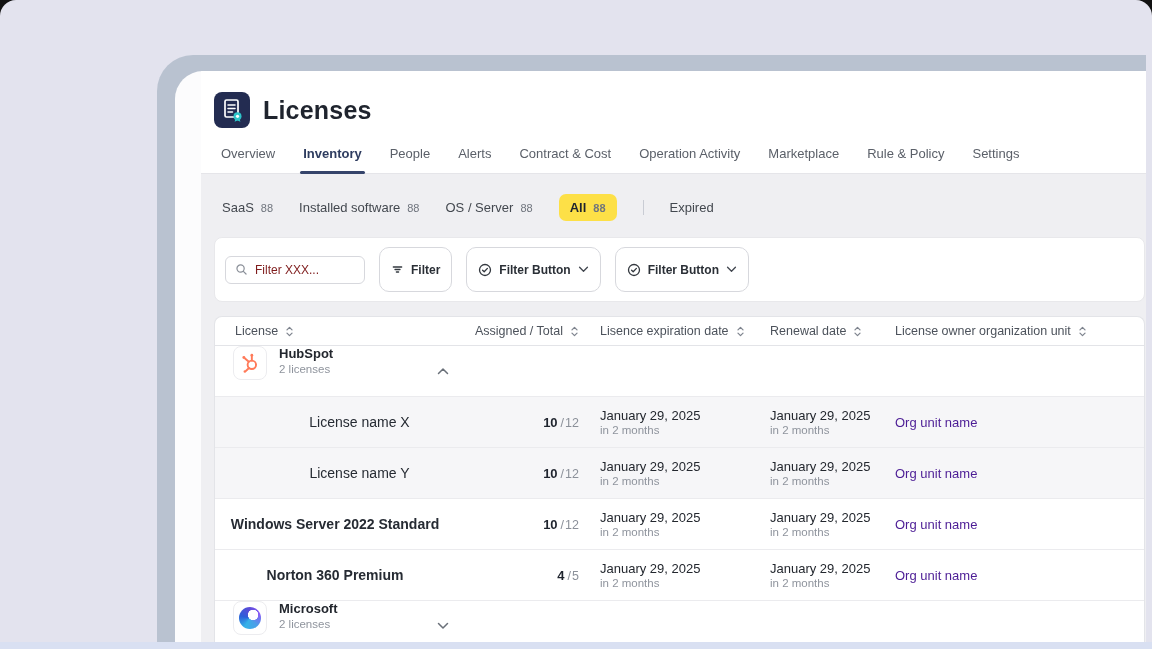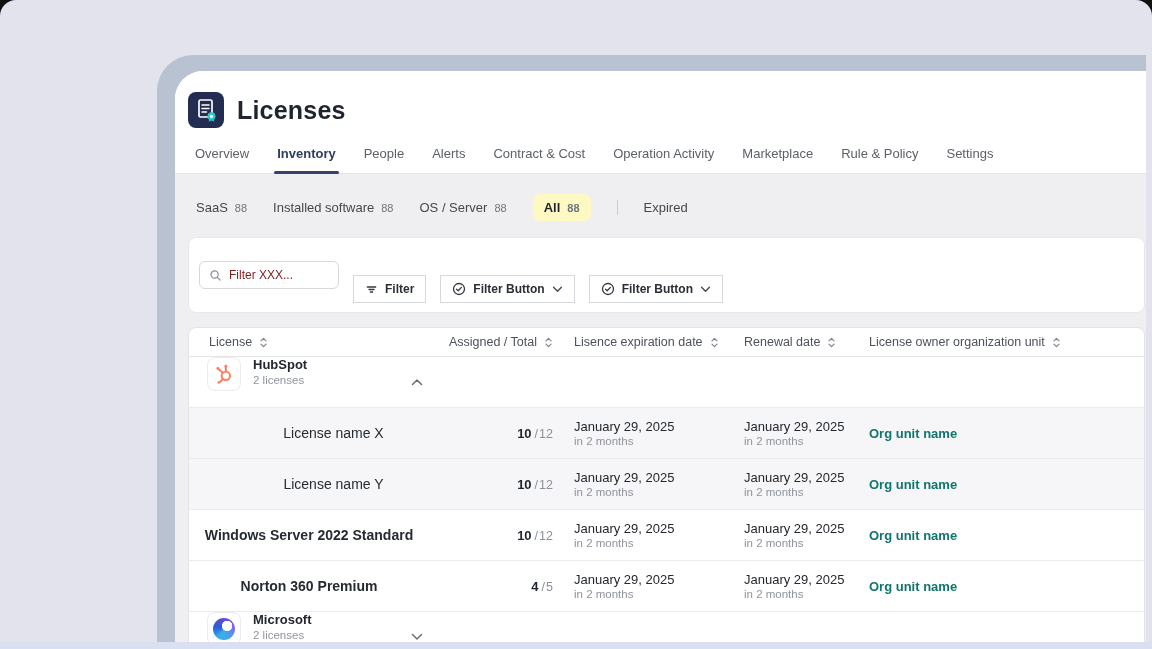--- a/index.html
+++ b/index.html
@@ -5,21 +5,21 @@
   * { margin:0; padding:0; box-sizing:border-box; }
   html,body { width:1152px; height:649px; background:#111; overflow:hidden;
               font-family:"Liberation Sans", sans-serif; }
   .screen { position:relative; width:1152px; height:649px; background:#E3E3EE;
             border-radius:16px 16px 0 0; overflow:hidden; }
 
   
   .frame { position:absolute; left:157px; top:55px; right:6px; bottom:0;
            background:#B9C2D0; border-top-left-radius:36px; }
   .card  { position:absolute; left:18px; top:16px; right:0; bottom:0;
-           background:#FCFCFD; border-top-left-radius:28px; overflow:hidden; }
+           background:#FCFCFD; border-top-left-radius:28px; overflow:hidden;padding-left:26px; }
   .bottom-band { position:absolute; left:0; right:0; bottom:0; height:7px;
                  background:#D9E0F2; z-index:9; }
 
   
   .card-head { background:#fff; }
   .title-row { display:flex; align-items:center; gap:13px; padding:21px 0 12px 13px; }
   .app-icon  { width:36px; height:36px; display:inline-flex; }
   .page-title { font-size:25px; font-weight:700; color:#1F242E; letter-spacing:.2px; }
 
   .tabs { display:flex; padding-left:6px; border-bottom:1px solid #E5E5E9; }
@@ -29,32 +29,32 @@
   .tab.active::after { content:""; position:absolute; left:11px; right:11px; bottom:-1px;
           height:3px; background:#35446B; border-radius:3px; }
 
   
   .content { background:#EFEFF2; height:calc(100% - 91px); }
 
   .subtabs { display:flex; align-items:center; gap:26px; padding:20px 0 16px 21px;
              font-size:13px; color:#43484F; }
   .subtab { display:inline-flex; align-items:center; gap:7px; cursor:pointer; white-space:nowrap; }
   .subtab .count { color:#6F747D; font-size:11px; }
-  .subtab.active { background:#fef9c3; padding:6px 11px; border-radius:7px; font-weight:700; color:#1F242E; }
+  .subtab.active { background:#fde047; padding:6px 11px; border-radius:7px; font-weight:700; color:#1F242E; }
   .subtab-divider { width:1px; height:15px; background:#C9CCD4; }
 
   .filter-panel { margin:0 1px 14px 13px; background:#fff; border:1px solid #E8E8EB;
                   border-radius:8px; padding:9px 10px; display:flex; gap:14px; align-items:center; }
   .search-box { width:140px; height:28px; border:1px solid #D7D8DD; border-radius:6px;
                 display:flex; align-items:center; gap:7px; padding:0 9px; background:#fff;
                 font-size:12px; color:#7f1d1d; cursor:text; }
-  .fbtn { height:28px; border:1px solid #D7D8DD; border-radius:0; background:#fff;
+  .fbtn { height:45px; border:1px solid #D7D8DD; border-radius:10px; background:#fff;
           display:inline-flex; align-items:center; gap:7px; padding:0 11px;
           font-size:12px; font-weight:700; color:#2A2F36; cursor:pointer;
-          font-family:"Liberation Sans", sans-serif;margin-top:28px; }
+          font-family:"Liberation Sans", sans-serif; }
   .icon { display:inline-flex; line-height:0; }
 
   
   .table { margin:0 1px 0 13px; background:#fff; border:1px solid #E3E4E8;
            border-bottom:none; border-radius:8px 8px 0 0; overflow:hidden; }
   .grid-cols { display:grid; grid-template-columns:225px 145px 175px 125px 1fr; align-items:center; }
   .thead { height:29px; border-bottom:1px solid #E3E4E8; color:#4C525B;
            font-size:12.5px; font-weight:500; }
   .hc { display:flex; align-items:flex-end; gap:7px; cursor:pointer; }
   .hc.c0 { padding-left:20px; } .hc.c1 { justify-content:flex-end; padding-right:6px; }
@@ -71,21 +71,21 @@
   .group-chevron { position:absolute; left:222px; top:50%; transform:translateY(-50%); }
 
   .cell-name { padding-left:15px; font-weight:600; font-size:14px; color:#262B33;text-align:center; }
   .cell-name.child { padding-left:64px; font-weight:500; }
   .cell-num { text-align:right; padding-right:6px; font-size:12.5px; color:#8B9099; }
   .cell-num b { font-size:13px; font-weight:700; color:#1F242E; }
   .cell-num .sep { margin:0 1px 0 3px; }
   .cell-date { padding-left:15px; } .cell-date.renewal { padding-left:10px; }
   .date-main { font-size:13px; font-weight:500; color:#23272E; }
   .date-sub  { font-size:11.5px; color:#8F949D; margin-top:1px; }
-  .cell-org  { padding-left:10px; font-size:13px; font-weight:700; color:#0f766e; }
+  .cell-org  { padding-left:10px; font-size:13px; font-weight:400; color:#4c1d95; }
 
   .ms-logo { width:22px; height:22px; border-radius:50%;
     background: radial-gradient(circle at 64% 36%, #ffffff 0 25%, rgba(255,255,255,0) 27%),
                 conic-gradient(from 210deg, #35B2E8, #2B5FD9, #5B4BD8, #8B5CF6, #4AA0E8, #35B2E8); }
 </style>
 </head>
 <body>
 
 <div class="screen">
   <div class="frame">

